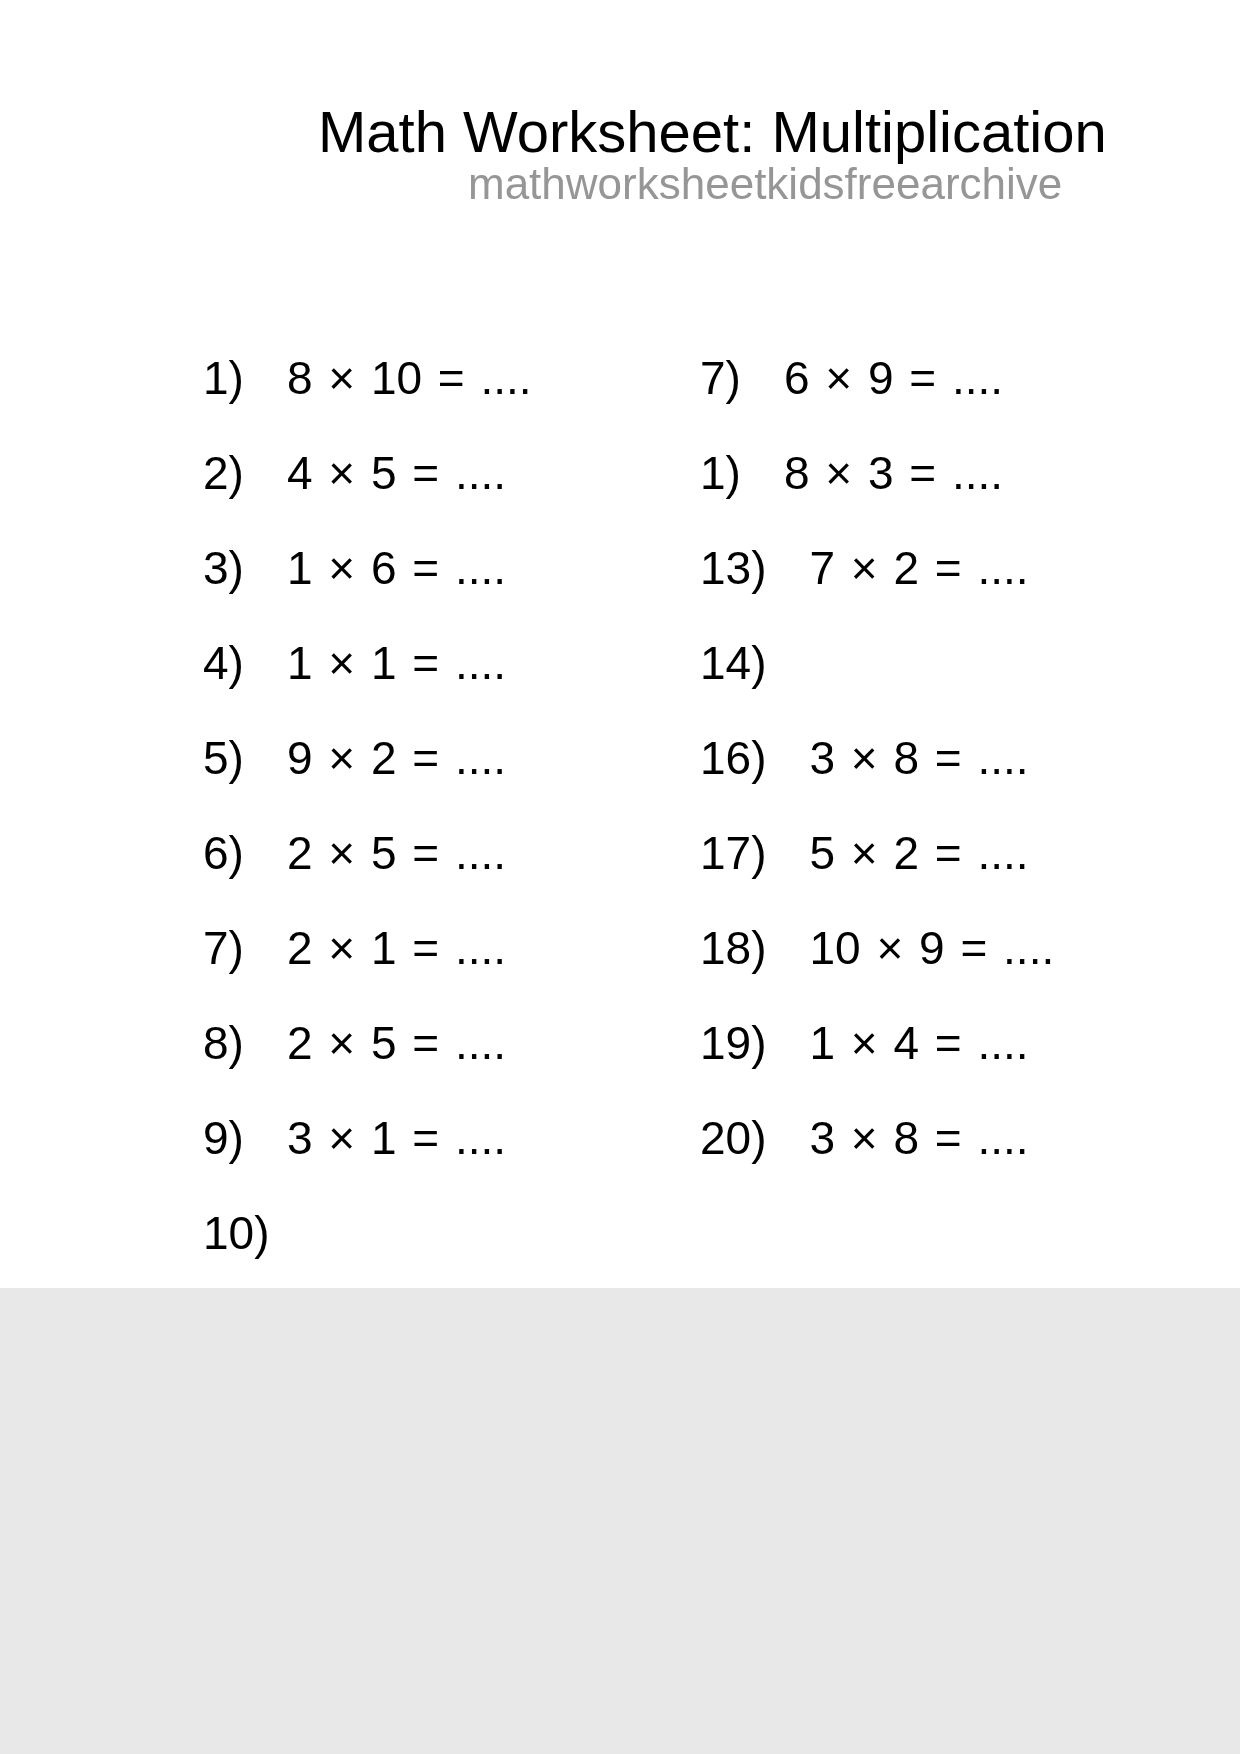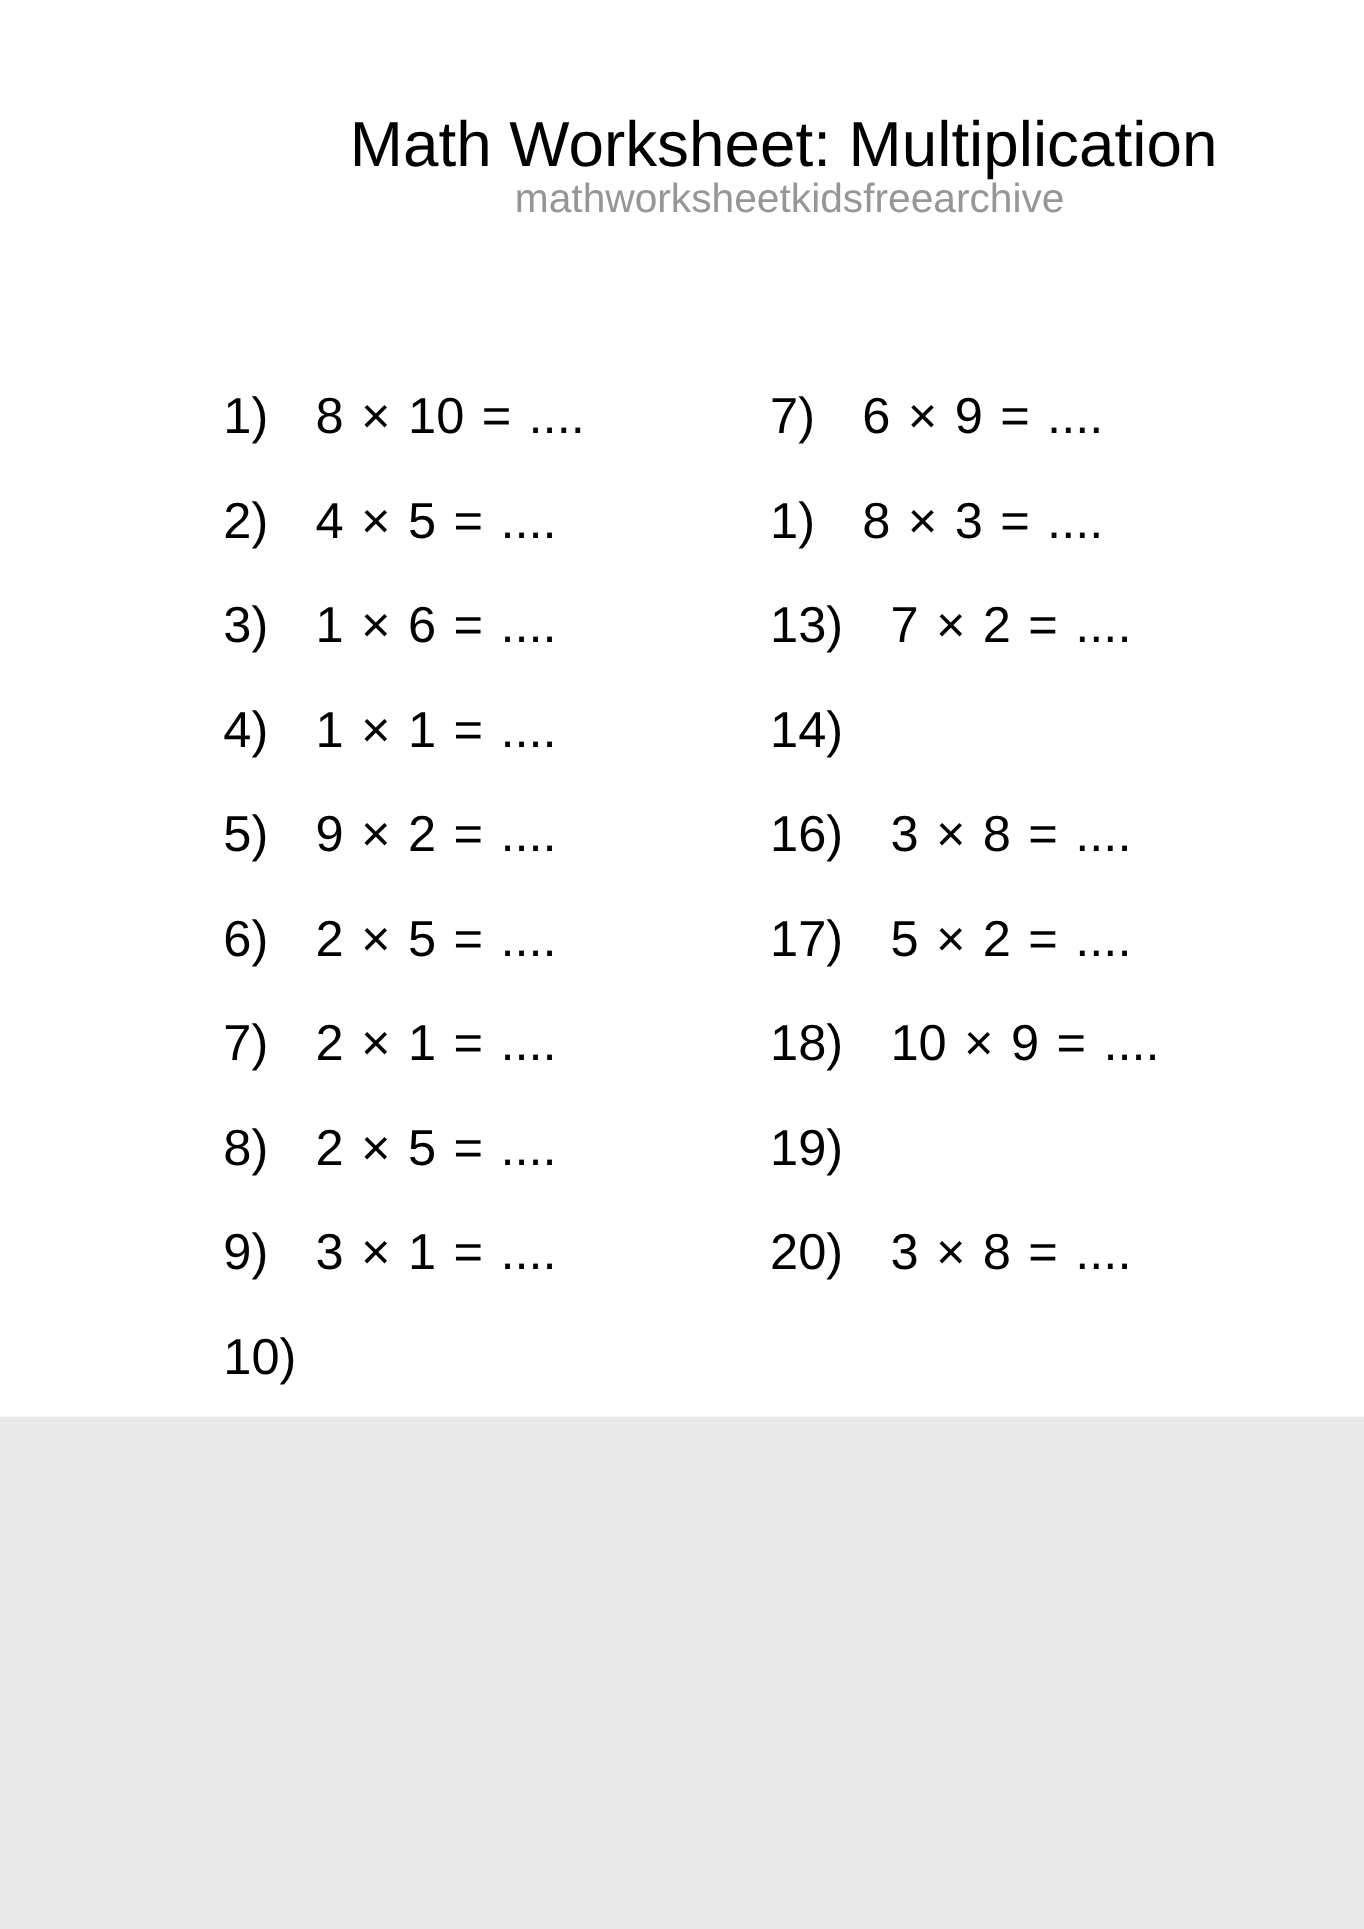--- a/index.html
+++ b/index.html
@@ -27,21 +27,21 @@
     font-size: 58px;
     font-weight: 400;
     line-height: 1;
     white-space: nowrap;
     color: var(--text);
   }
   .subtitle {
     position: absolute;
     left: 468px;
     top: 162px;
-    font-size: 37px;
+    font-size: 44px;
     line-height: 1;
     white-space: nowrap;
     color: var(--subtitle);
   }
   .column {
     position: absolute;
     top: 330px;
     display: flex;
     flex-direction: column;
   }
@@ -146,20 +146,21 @@
     <span class="problem-expression">5 × 2 = ....</span>
   </div>
 
   <div class="problem-row">
     <span class="problem-label">18)</span>
     <span class="problem-expression">10 × 9 = ....</span>
   </div>
 
   <div class="problem-row">
     <span class="problem-label">19)</span>
+    <span class="problem-expression">1 × 4 = ....</span>
   </div>
 
   <div class="problem-row">
     <span class="problem-label">20)</span>
     <span class="problem-expression">3 × 8 = ....</span>
   </div>
 </div>
 </div>
 
 </body></html>

